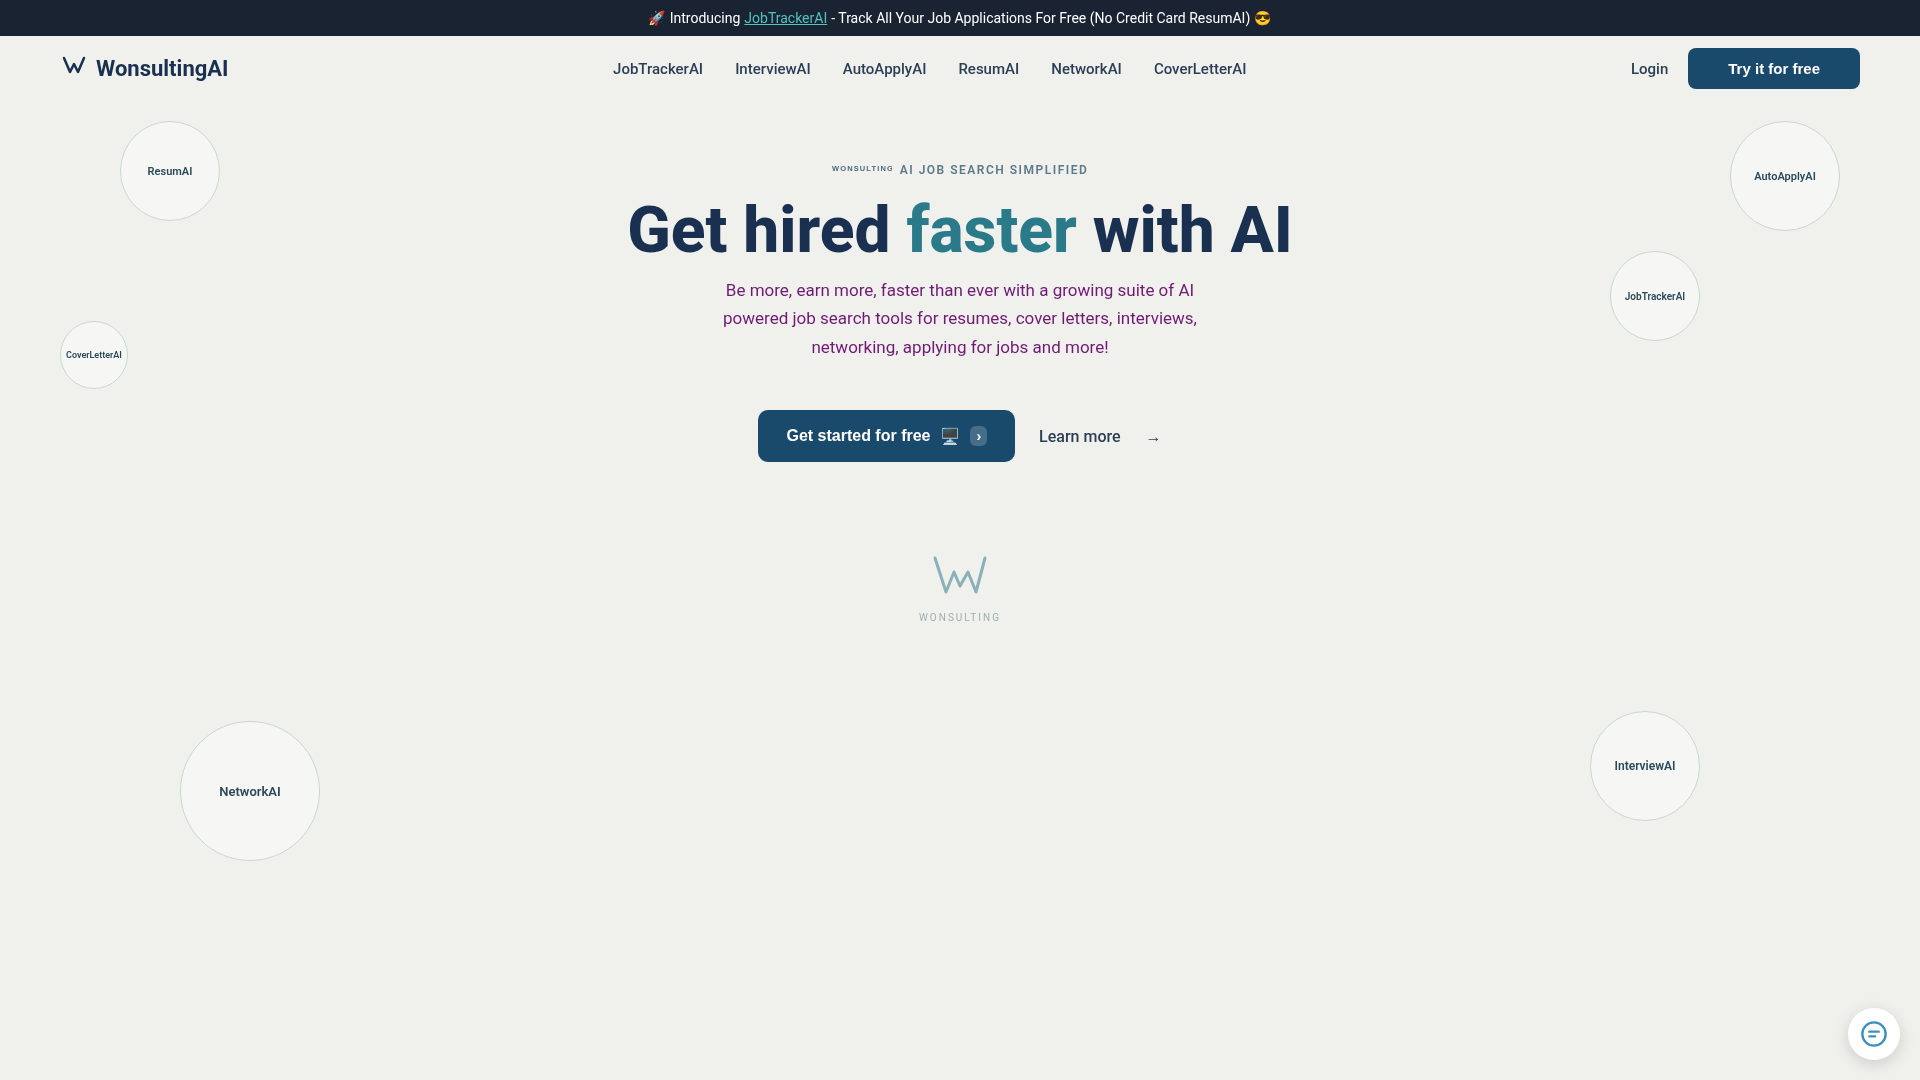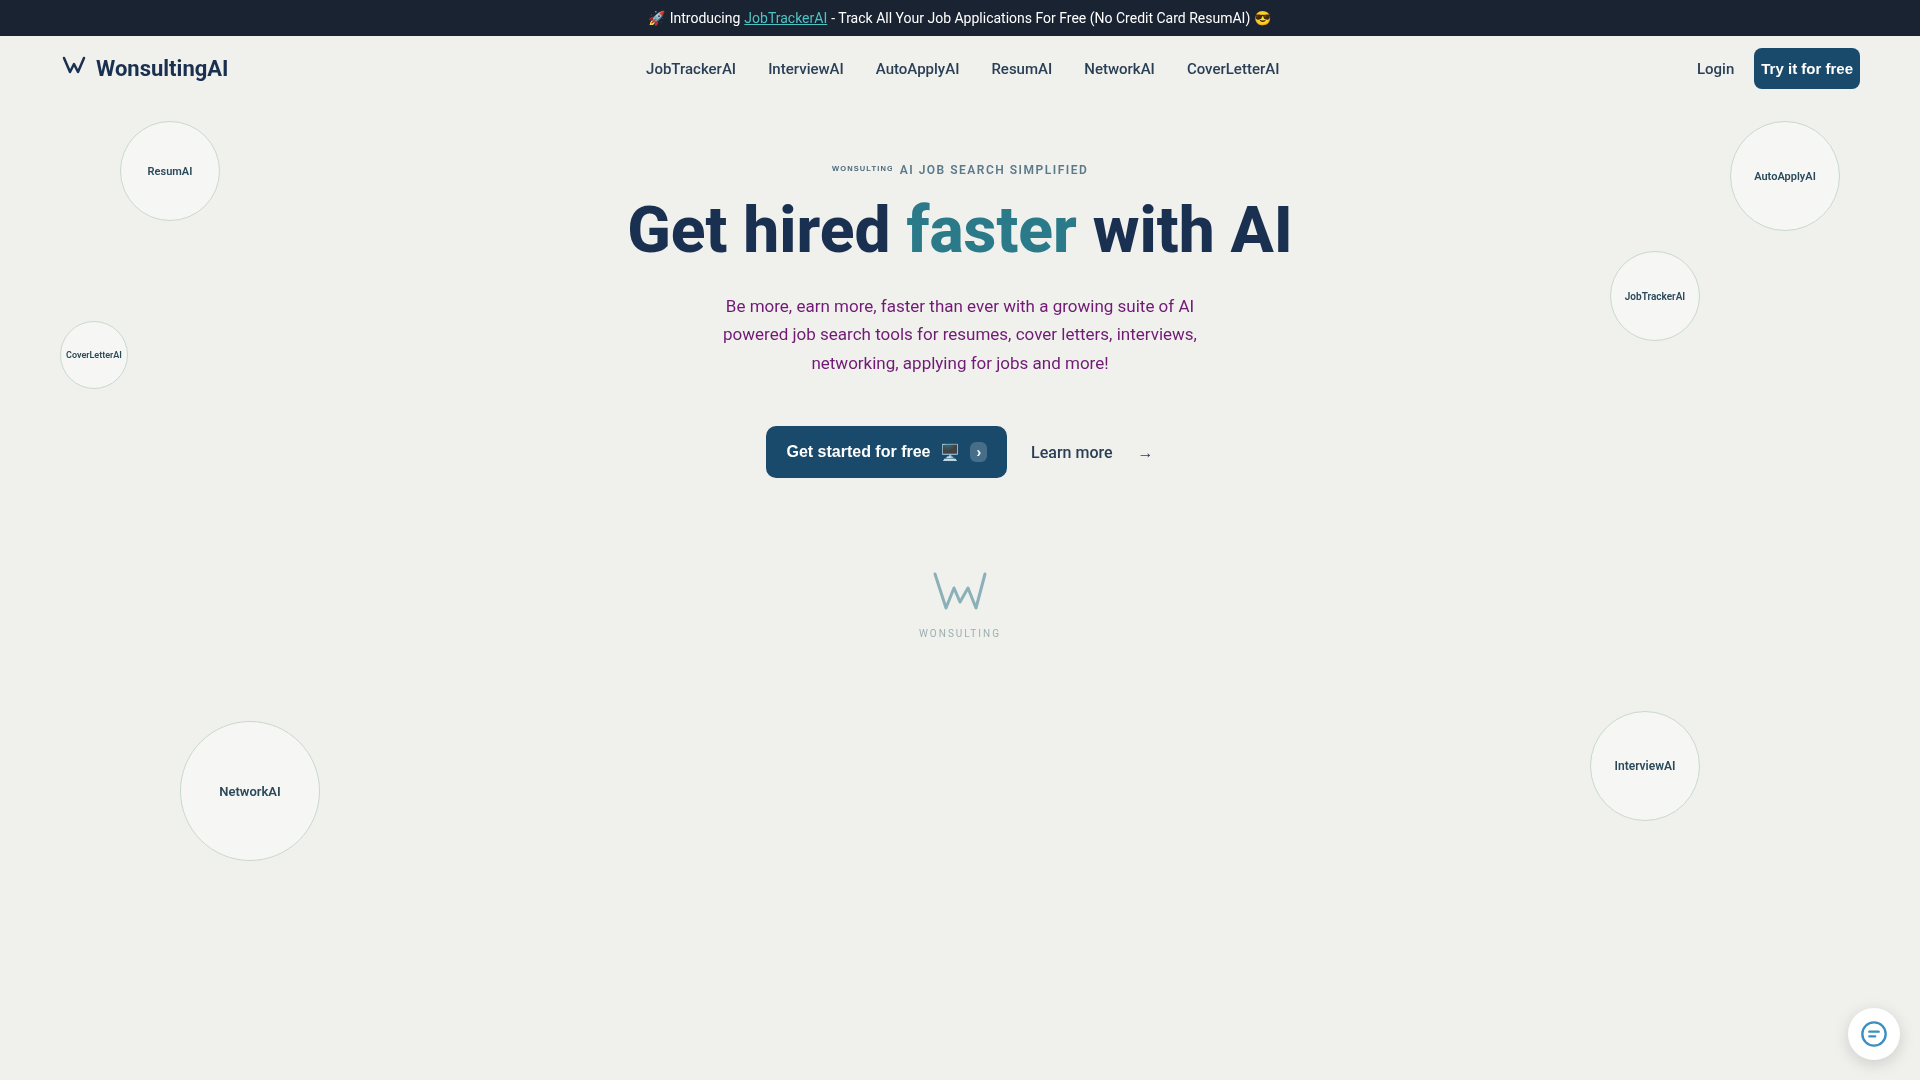--- a/index.html
+++ b/index.html
@@ -69,21 +69,21 @@
     .login-link {
       text-decoration: none;
       color: #2a3f55;
       font-size: 15px;
       font-weight: 500;
     }
     .try-free-btn {
       background-color: #1a4a6b;
       color: #fff;
       border: none;
-      padding: 12px 7px;
+      padding: 12px 40px;
       border-radius: 8px;
       font-size: 15px;
       font-weight: 600;
       cursor: pointer;
     }
 
     
     .hero {
       display: flex;
       flex-direction: column;
@@ -101,21 +101,21 @@
       letter-spacing: 1.5px;
       text-transform: uppercase;
       font-weight: 600;
       margin-bottom: 16px;
     }
     .hero-title {
       font-size: 64px;
       font-weight: 800;
       color: #1a3050;
       line-height: 1.15;
-      margin-bottom: 24px;
+      margin-bottom: 8px;
       max-width: 700px;
     }
     .hero-title .highlight {
       color: #2a7a8a;
     }
     .hero-desc {
       font-size: 17px;
       color: #701a75;
       line-height: 1.7;
       max-width: 520px;
@@ -123,21 +123,21 @@
     }
     .hero-cta {
       display: flex;
       align-items: center;
       gap: 24px;
     }
     .get-started-btn {
       background-color: #1a4a6b;
       color: #fff;
       border: none;
-      padding: 16px 20px;
+      padding: 16px 28px;
       border-radius: 10px;
       font-size: 16px;
       font-weight: 600;
       cursor: pointer;
       display: flex;
       align-items: center;
       gap: 10px;
     }
     .arrow-icon-btn {
       background: rgba(255,255,255,0.2);

